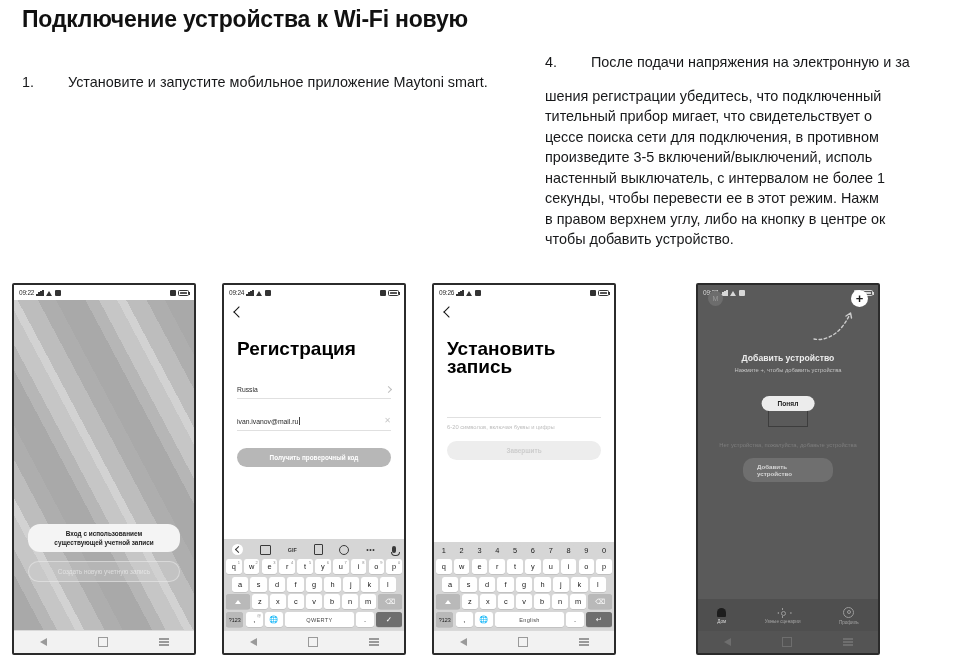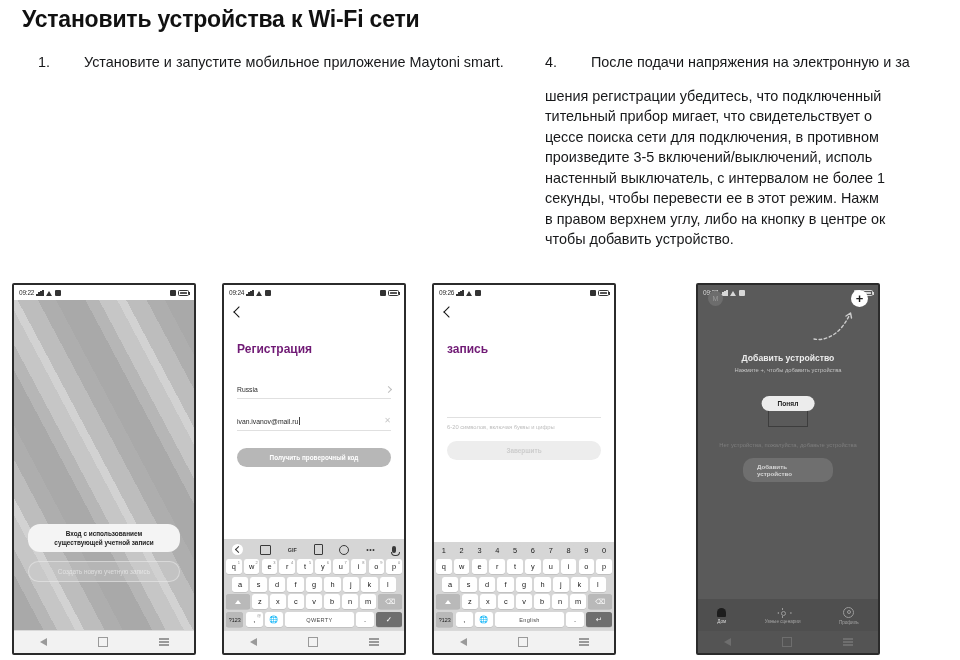--- a/index.html
+++ b/index.html
@@ -29,21 +29,21 @@
   }
 
   
   .col {
     position: absolute;
     top: 52px;
     font-size: 14.4px;
     line-height: 20.5px;
     color: #17181a;
   }
-  .col-left  { left: 38px;  width: 492px; }
+  .col-left  { left: 22px;  width: 492px; margin-top: 20px; }
   .col-right { left: 545px; width: 452px; }
   .col-right .para { white-space: nowrap; }
 
   .para { margin: 0 0 13px 0; }
   .para .num { display: inline-block; width: 46px; }
 
   
   .phone {
     position: absolute;
     top: 283px;
@@ -172,21 +172,21 @@
   .white { position: absolute; inset: 0; background: #fff; }
   .backchevron {
     position: absolute; left: 11px; top: 8px;
     width: 7px; height: 7px;
     border-left: 1.6px solid #111;
     border-bottom: 1.6px solid #111;
     transform: rotate(45deg);
   }
   .form-title {
     position: absolute; left: 13px; top: 40px; right: 18px;
-    font-size: 12px; font-weight: bold; color: #701a75; line-height: 18px;
+    font-size: 19px; font-weight: bold; color: #000000; line-height: 18px;
   }
   .field {
     position: absolute; left: 13px; right: 13px;
     border-bottom: 1px solid #e0e0e0;
     padding-bottom: 5px;
     display: flex; align-items: center;
   }
   .field .val { flex: 1 1 auto; font-size: 6.8px; color: #2a2a2a; }
   .field .val.typed { position: relative; }
   .caret {
@@ -372,21 +372,21 @@
     background: #545454;
     display: flex; align-items: center; justify-content: space-around;
   }
   .d-navbar .nav-back { border-right-color: #6e6e6e; }
   .d-navbar .nav-home { border-color: #6e6e6e; }
   .d-navbar .nav-recents i { background: #6e6e6e; }
 </style>
 </head>
 <body>
 
-<div class="page-title">Установить устройства к Wi-Fi сети</div>
+<div class="page-title">Подключение устройства к Wi-Fi новую</div>
 
 <div class="col col-left">
   <p class="para">
     <span class="num">1.</span><span>Установите и запустите мобильное приложение Maytoni smart.</span>
   </p>
 </div>
 
 <div class="col col-right">
   <p class="para">
     <span class="num">4.</span><span>После подачи напряжения на электронную и за</span>
@@ -597,20 +597,21 @@
       <span class="sb-spacer"></span>
       <span class="sqicon sb-ico"></span>
       <span class="batt sb-ico">
           <span></span>
         </span>
     </div>
     <div class="body">
       <div class="white">
         <span class="backchevron"></span>
         <div class="form-title">
+          <div>Установить</div>
           <div>запись</div>
         </div>
         <div class="field" style="top:112px">
           <span class="val"></span>
         </div>
         <div class="hint" style="top:124px">6-20 символов, включая буквы и цифры</div>
         <div class="cta cta-disabled" style="top:141px">Завершить</div>
         <div class="kb">
           <div class="kb-row numrow">
             <span class="key num">1</span>

